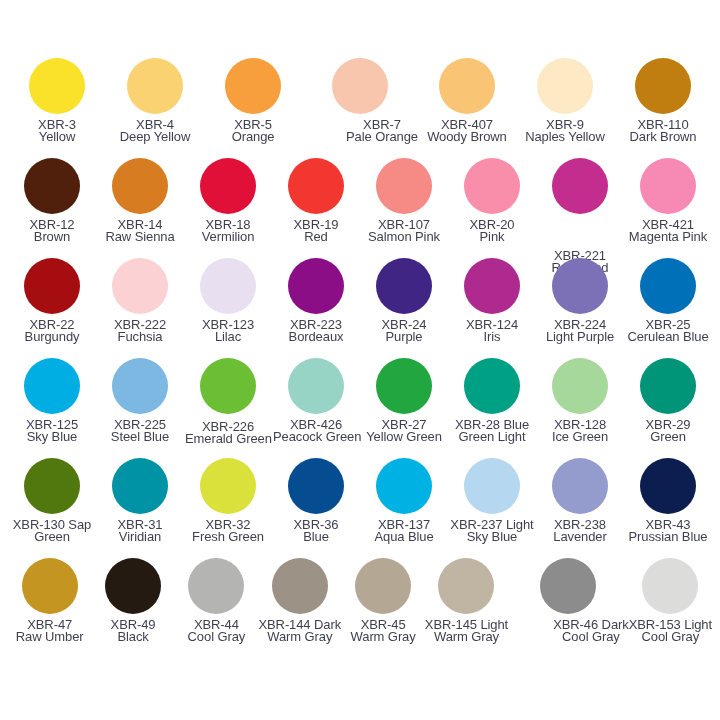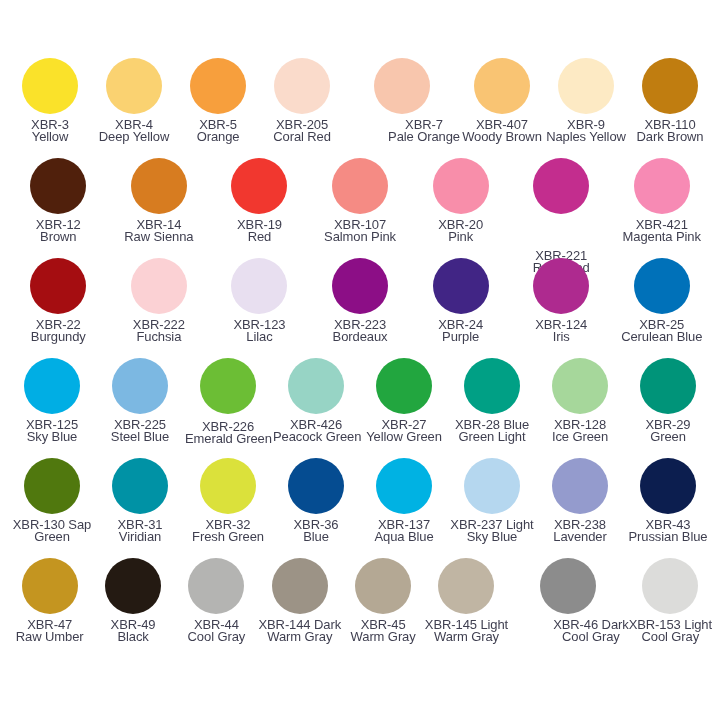--- a/index.html
+++ b/index.html
@@ -80,27 +80,20 @@
       </div>
     </div>
     <div class="swatch-cell">
       <div class="swatch-dot" style="background-color: rgb(247, 159, 61);"></div>
       <div class="swatch-label" style="color: rgb(63, 63, 80);">
         <span class="swatch-code">XBR-5</span>
         <span class="swatch-name">Orange</span>
       </div>
     </div>
     <div class="swatch-cell">
-      <div class="swatch-dot" style="background-color: rgb(250, 219, 203);"></div>
-      <div class="swatch-label" style="color: rgb(63, 63, 80);">
-        <span class="swatch-code">XBR-205</span>
-        <span class="swatch-name">Coral Red</span>
-      </div>
-    </div>
-    <div class="swatch-cell">
       <div class="swatch-dot" style="background-color: rgb(248, 198, 173);"></div>
       <div class="swatch-label" style="color: rgb(63, 63, 80); margin-left: 44px;">
         <span class="swatch-code">XBR-7</span>
         <span class="swatch-name">Pale Orange</span>
       </div>
     </div>
     <div class="swatch-cell">
       <div class="swatch-dot" style="background-color: rgb(249, 196, 115);"></div>
       <div class="swatch-label" style="color: rgb(63, 63, 80);">
         <span class="swatch-code">XBR-407</span>
@@ -132,20 +125,27 @@
       </div>
     </div>
     <div class="swatch-cell">
       <div class="swatch-dot" style="background-color: rgb(215, 124, 32);"></div>
       <div class="swatch-label" style="color: rgb(63, 63, 80);">
         <span class="swatch-code">XBR-14</span>
         <span class="swatch-name">Raw Sienna</span>
       </div>
     </div>
     <div class="swatch-cell">
+      <div class="swatch-dot" style="background-color: rgb(224, 16, 56);"></div>
+      <div class="swatch-label" style="color: rgb(63, 63, 80);">
+        <span class="swatch-code">XBR-18</span>
+        <span class="swatch-name">Vermilion</span>
+      </div>
+    </div>
+    <div class="swatch-cell">
       <div class="swatch-dot" style="background-color: rgb(241, 55, 47);"></div>
       <div class="swatch-label" style="color: rgb(63, 63, 80);">
         <span class="swatch-code">XBR-19</span>
         <span class="swatch-name">Red</span>
       </div>
     </div>
     <div class="swatch-cell">
       <div class="swatch-dot" style="background-color: rgb(245, 139, 132);"></div>
       <div class="swatch-label" style="color: rgb(63, 63, 80);">
         <span class="swatch-code">XBR-107</span>
@@ -212,20 +212,27 @@
       </div>
     </div>
     <div class="swatch-cell">
       <div class="swatch-dot" style="background-color: rgb(174, 42, 143);"></div>
       <div class="swatch-label" style="color: rgb(63, 63, 80);">
         <span class="swatch-code">XBR-124</span>
         <span class="swatch-name">Iris</span>
       </div>
     </div>
     <div class="swatch-cell">
+      <div class="swatch-dot" style="background-color: rgb(124, 113, 182);"></div>
+      <div class="swatch-label" style="color: rgb(63, 63, 80);">
+        <span class="swatch-code">XBR-224</span>
+        <span class="swatch-name">Light Purple</span>
+      </div>
+    </div>
+    <div class="swatch-cell">
       <div class="swatch-dot" style="background-color: rgb(0, 113, 185);"></div>
       <div class="swatch-label" style="color: rgb(63, 63, 80);">
         <span class="swatch-code">XBR-25</span>
         <span class="swatch-name">Cerulean Blue</span>
       </div>
     </div>
   </div>
 
   <div class="swatch-row">
     <div class="swatch-cell">

